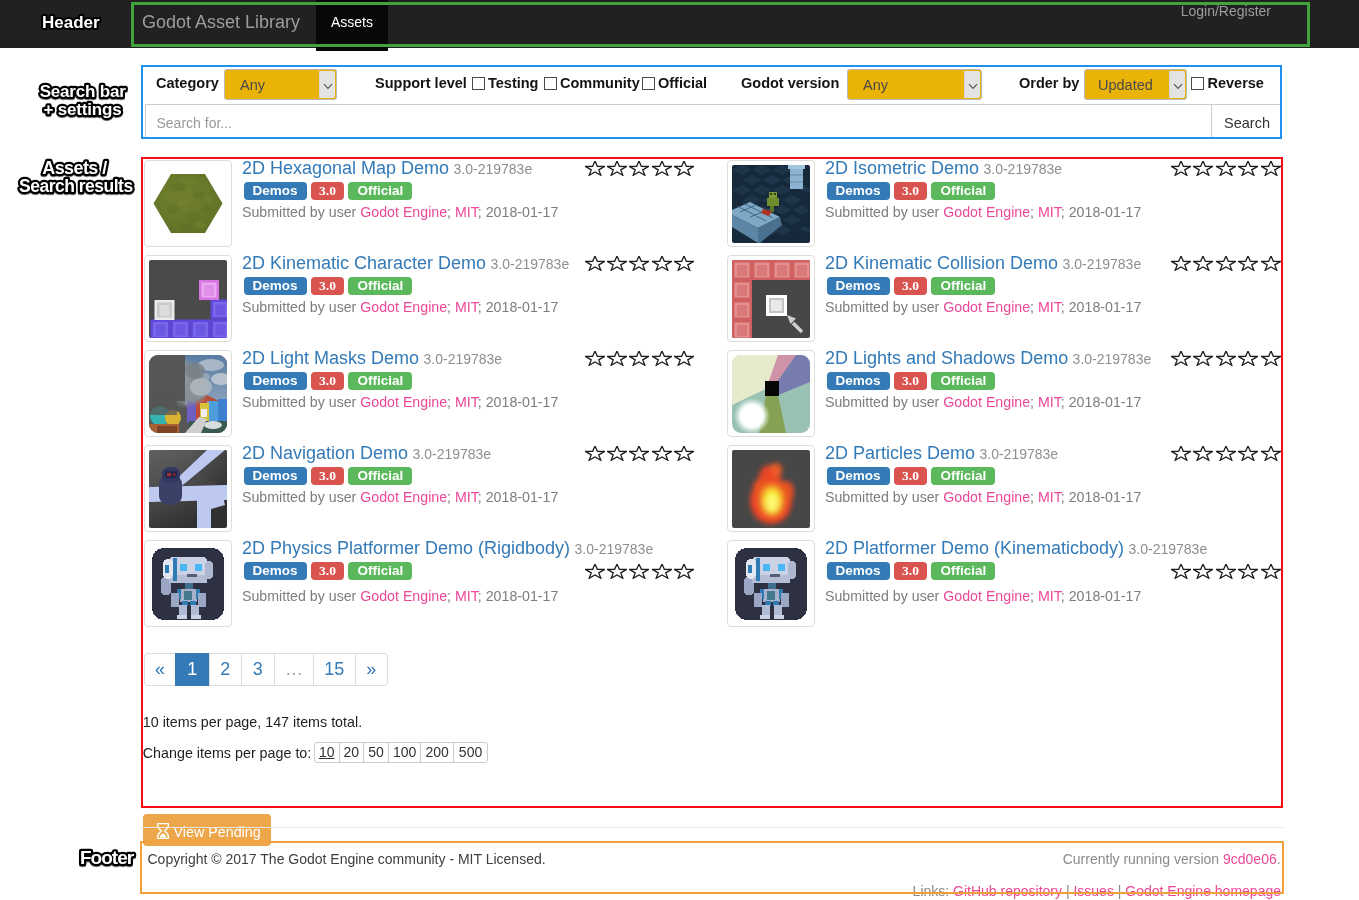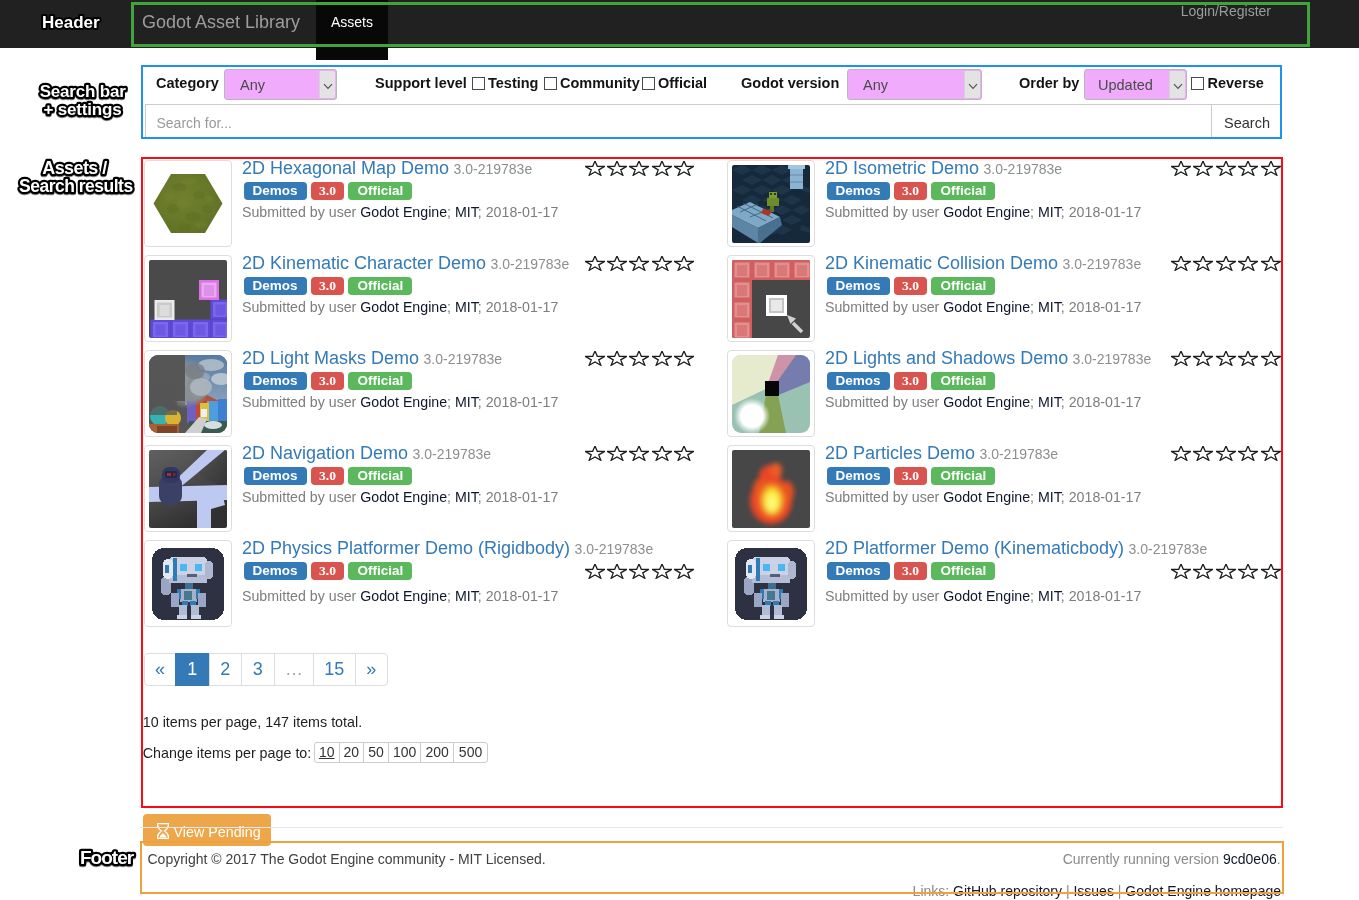--- a/index.html
+++ b/index.html
@@ -1,28 +1,28 @@
 <!DOCTYPE html>
 <html><head><meta charset="utf-8"><title>Godot Asset Library</title>
 <style>
 * { margin:0; padding:0; box-sizing:border-box; }
 html,body { width:1359px; height:900px; background:#fff; font-family:"Liberation Sans",sans-serif; position:relative; overflow:hidden; }
-a { color:#0f172a; text-decoration:none; }
+a { color:#ec4899; text-decoration:none; }
 #nav { position:absolute; left:0; top:0; width:1359px; height:48px; background:#212121; }
 #brand { position:absolute; left:142px; top:11.5px; font-size:18px; color:#9d9d9d; }
-#navtab { position:absolute; left:316px; top:0; width:72px; height:60px; background:#080808; }
+#navtab { position:absolute; left:316px; top:0; width:72px; height:51px; background:#080808; }
 #navtab span { position:absolute; left:15px; top:13.5px; font-size:14px; color:#fff; }
 #login { position:absolute; right:88px; top:3px; font-size:14px; color:#9d9d9d;margin-left:24px; }
 .ann { position:absolute; pointer-events:none; z-index:60; background:transparent; }
 #ann-green { left:131px; top:2px; width:1179px; height:45.4px; border:3px solid #41a33c; }
 #ann-blue  { left:140.5px; top:64.6px; width:1141px; height:74.6px; border:2.7px solid #1e92f0; }
 #ann-red   { left:141px; top:157.4px; width:1141.7px; height:651px; border:2.6px solid #fd0b12; }
 #ann-orange{ left:140px; top:841.2px; width:1143.6px; height:53px; border:2.6px solid #f0a13c; }
 .lbl { position:absolute; font-size:14.5px; font-weight:bold; color:#141414; line-height:16px; top:75.3px; }
-.sel { position:absolute; top:69px; height:31px; background:#f0abfc; border:1px solid #b8b8b8; border-radius:3px; }
+.sel { position:absolute; top:69px; height:31px; background:#eab308; border:1px solid #b8b8b8; border-radius:3px; }
 .sel .tx { position:absolute; left:15px; top:7.5px; font-size:14.5px; color:#4a4a4a; line-height:15px; }
 .sel .ar { position:absolute; right:1px; top:1px; bottom:1px; width:16px; background:#e3e3e3; border-left:1px solid #d4d4d4; border-radius:0 2px 2px 0; }
 .sel .ar svg { position:absolute; left:3px; top:11.5px; }
 .cb { position:absolute; top:76.5px; width:13.5px; height:13.5px; background:#fff; border:1.2px solid #4a4a4a; }
 #sinput { position:absolute; left:144.5px; top:103.5px; width:1136.5px; height:34px; background:#fff; border:1px solid #ccc; }
 #sinput .ph { position:absolute; left:11px; top:10px; font-size:14px; color:#999; }
 #sdiv { position:absolute; left:1210.5px; top:104.5px; width:1px; height:32px; background:#ccc; }
 #sbtn { position:absolute; left:1224px; top:115px; font-size:14.5px; color:#333; }
 .thumb { position:absolute; width:87.5px; height:87px; background:#fff; border:1px solid #ddd; border-radius:4px; padding:4px; }
 .thumb svg { display:block; border-radius:2px; }

